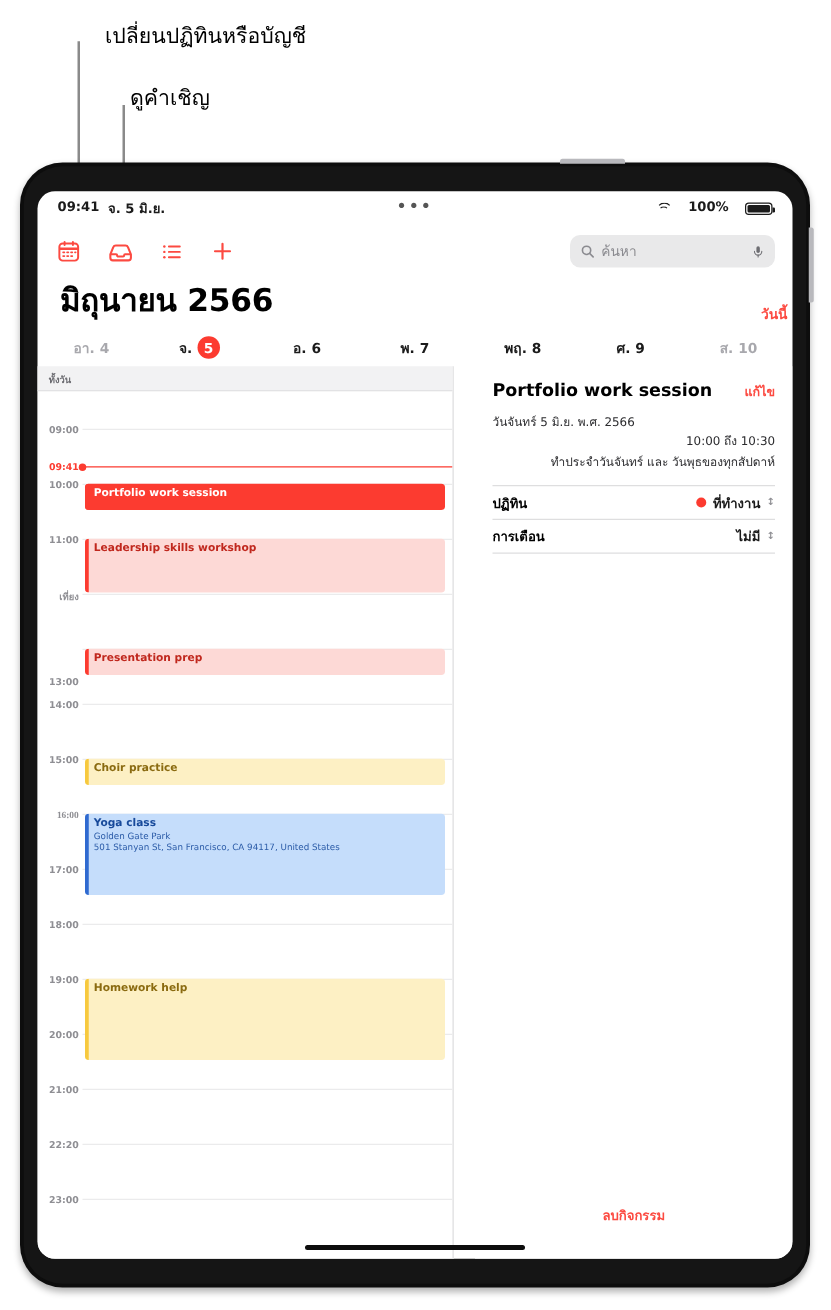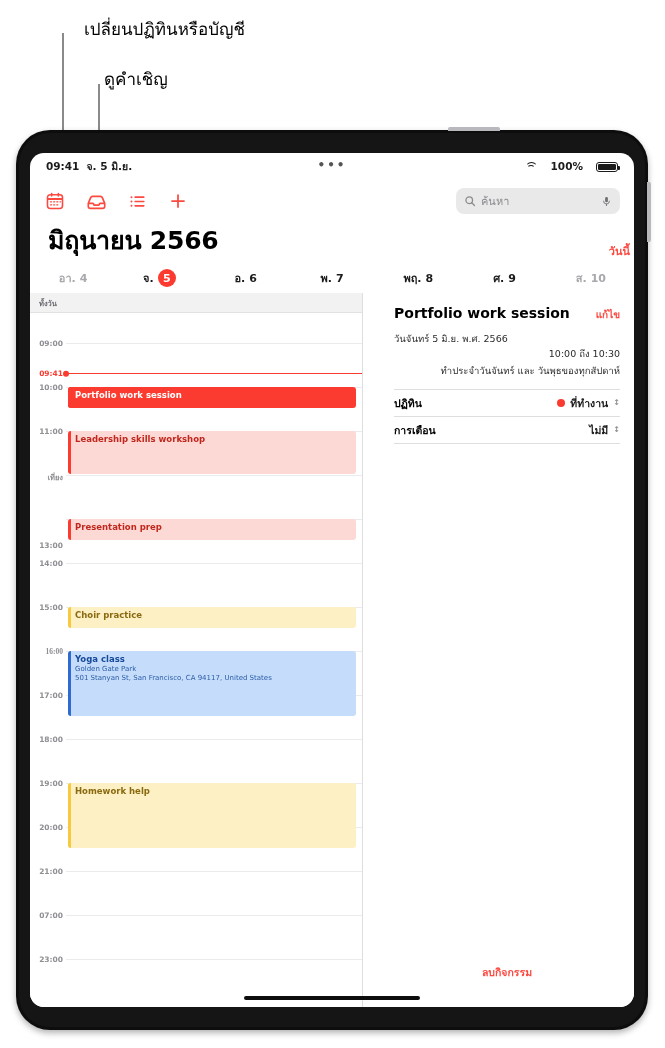--- a/index.html
+++ b/index.html
@@ -464,21 +464,21 @@
             <div class="hour-label" style="top: 382px;">17:00</div>
             <div class="hour-line" style="top: 426px;"></div>
             <div class="hour-label" style="top: 426px;">18:00</div>
             <div class="hour-line" style="top: 470px;"></div>
             <div class="hour-label" style="top: 470px;">19:00</div>
             <div class="hour-line" style="top: 514px;"></div>
             <div class="hour-label" style="top: 514px;">20:00</div>
             <div class="hour-line" style="top: 558px;"></div>
             <div class="hour-label" style="top: 558px;">21:00</div>
             <div class="hour-line" style="top: 602px;"></div>
-            <div class="hour-label" style="top: 602px;">07:00</div>
+            <div class="hour-label" style="top: 602px;">22:20</div>
             <div class="hour-line" style="top: 646px;"></div>
             <div class="hour-label" style="top: 646px;">23:00</div>
             <div id="now-line" style="top: 60.0667px;"></div>
             <div id="now-dot" style="top: 60.0667px;"></div>
             <div id="now-label" style="top: 60.0667px;">09:41</div>
             <div class="event ev-red-solid" style="top: 74px; height: 21px;">
               <div class="ev-title">Portfolio work session</div>
             </div>
             <div class="event ev-red-soft" style="top: 118px; height: 43px;">
               <div class="ev-title">Leadership skills workshop</div>

